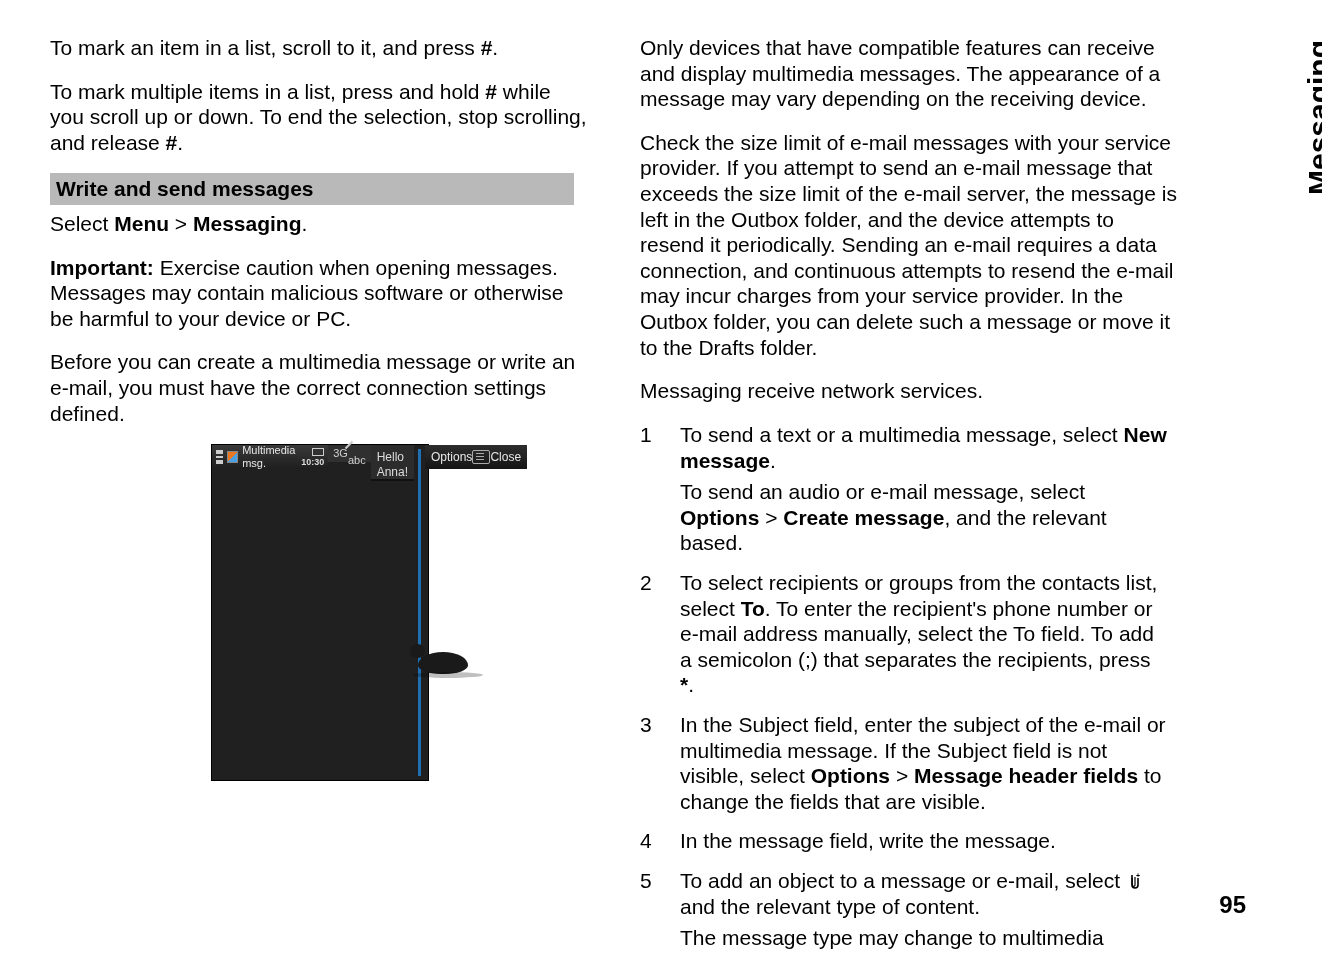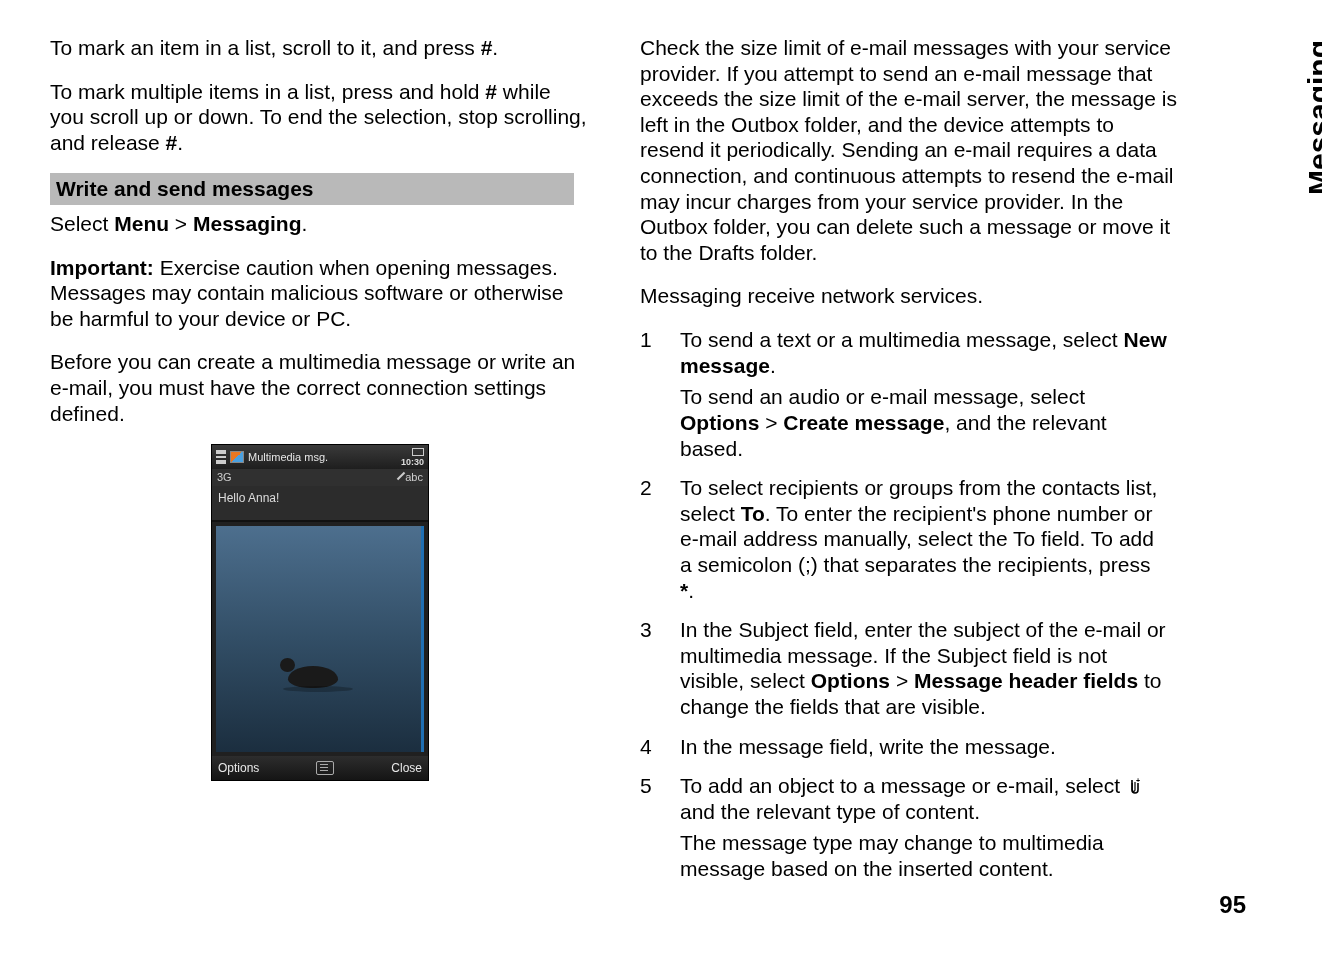--- a/index.html
+++ b/index.html
@@ -61,21 +61,21 @@
   }
 
   
   .phone {
     width: 216px;
     height: 335px;
     margin: 0 auto 18px auto;
     background: #202020;
     border: 1px solid #000;
     display: flex;
-    flex-direction: column;
+    flex-direction: row;
     font-family: Arial, sans-serif;
   }
   .phone-top {
     height: 24px;
     background: linear-gradient(#3a3a3a, #1e1e1e);
     display: flex;
     align-items: center;
     color: #e6e6e6;
     font-size: 11px;
     padding: 0 4px;
@@ -254,20 +254,21 @@
         <div class="phone-soft">
           <span>Options</span>
           <span class="softcenter"></span>
           <span>Close</span>
         </div>
       </div>
 
     </div>
 
     <div class="col">
+      <p>Only devices that have compatible features can receive and display multimedia messages. The appearance of a message may vary depending on the receiving device.</p>
       <p>Check the size limit of e-mail messages with your service provider. If you attempt to send an e-mail message that exceeds the size limit of the e-mail server, the message is left in the Outbox folder, and the device attempts to resend it periodically. Sending an e-mail requires a data connection, and continuous attempts to resend the e-mail may incur charges from your service provider. In the Outbox folder, you can delete such a message or move it to the Drafts folder.</p>
       <p>Messaging receive network services.</p>
 
       <ol class="steps">
         <li>
           <div class="num">1</div>
           <div class="body">
             <p><span>To send a text or a multimedia message, select </span><span class="bold">New message</span><span>.</span></p>
             <p><span>To send an audio or e-mail message, select </span><span class="bold">Options</span><span> &gt; </span><span class="bold">Create message</span><span>, and the relevant based.</span></p>
           </div>

